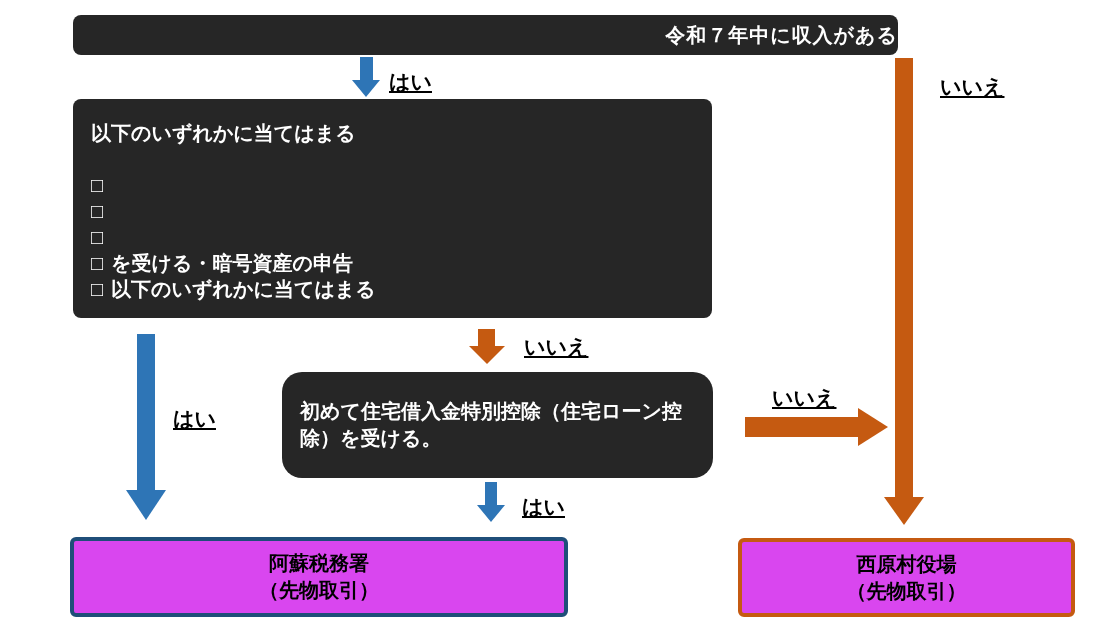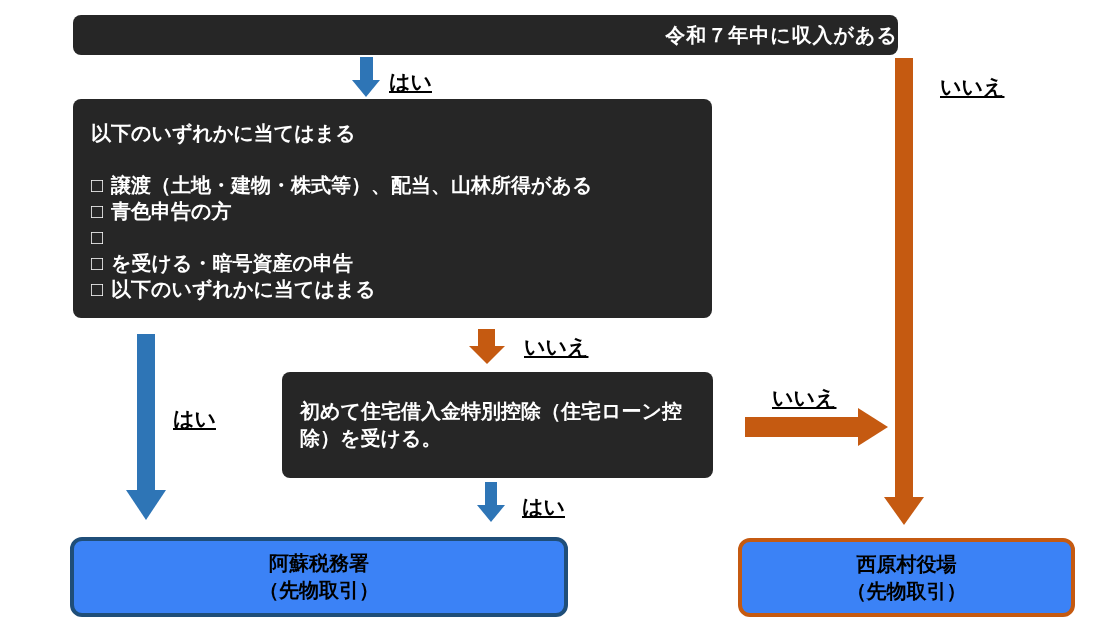--- a/index.html
+++ b/index.html
@@ -28,30 +28,30 @@
     left: 73px; top: 99px; width: 639px; height: 219px;
     border-radius: 8px;
     padding: 21px 18px;
     font-size: 20px; line-height: 26px;
   }
   .checklist-title { margin-bottom: 26px; }
   .checklist-item { display: flex; }
   .checkbox-glyph { margin-right: 8px; }
   .loan-box {
     left: 282px; top: 372px; width: 431px; height: 106px;
-    border-radius: 8px;
+    border-radius: 20px;
     padding: 10px 18px;
     font-size: 20px; line-height: 27px;
     display: flex; align-items: center;
   }
   .result-box {
     position: absolute;
-    background: #3b82f6;
+    background: #d946ef;
     box-sizing: border-box;
-    border-radius: 12px;
+    border-radius: 6px;
     display: flex; flex-direction: column; align-items: center; justify-content: center;
     font-weight: bold; font-size: 20px; line-height: 27px; color: #000000;
     text-align: center;
   }
   .tax-office-box {
     left: 70px; top: 537px; width: 498px; height: 80px;
     border: 4px solid var(--tax-office-border, #1F4E79);
   }
   .village-office-box {
     left: 738px; top: 538px; width: 337px; height: 79px;
@@ -94,25 +94,23 @@
   <div class="arrow orange">
     <div class="shaft" style="left:895px; top:58px; width:18px; height:440px;"></div>
     <div class="head head-down orange-h big" style="left:884px; top:497px;"></div>
   </div>
   <div class="edge-label" style="left:940px; top:73px;">いいえ</div>
 
   <div class="node checklist-box">
     <div class="checklist-title">以下のいずれかに当てはまる</div>
     <div class="checklist-item">
       <span class="checkbox-glyph">□</span>
-      <span>譲渡（土地・建物・株式等）、配当、山林所得がある</span>
     </div>
     <div class="checklist-item">
       <span class="checkbox-glyph">□</span>
-      <span>青色申告の方</span>
     </div>
     <div class="checklist-item">
       <span class="checkbox-glyph">□</span>
     </div>
     <div class="checklist-item">
       <span class="checkbox-glyph">□</span>
       <span>を受ける・暗号資産の申告</span>
     </div>
     <div class="checklist-item">
       <span class="checkbox-glyph">□</span>

